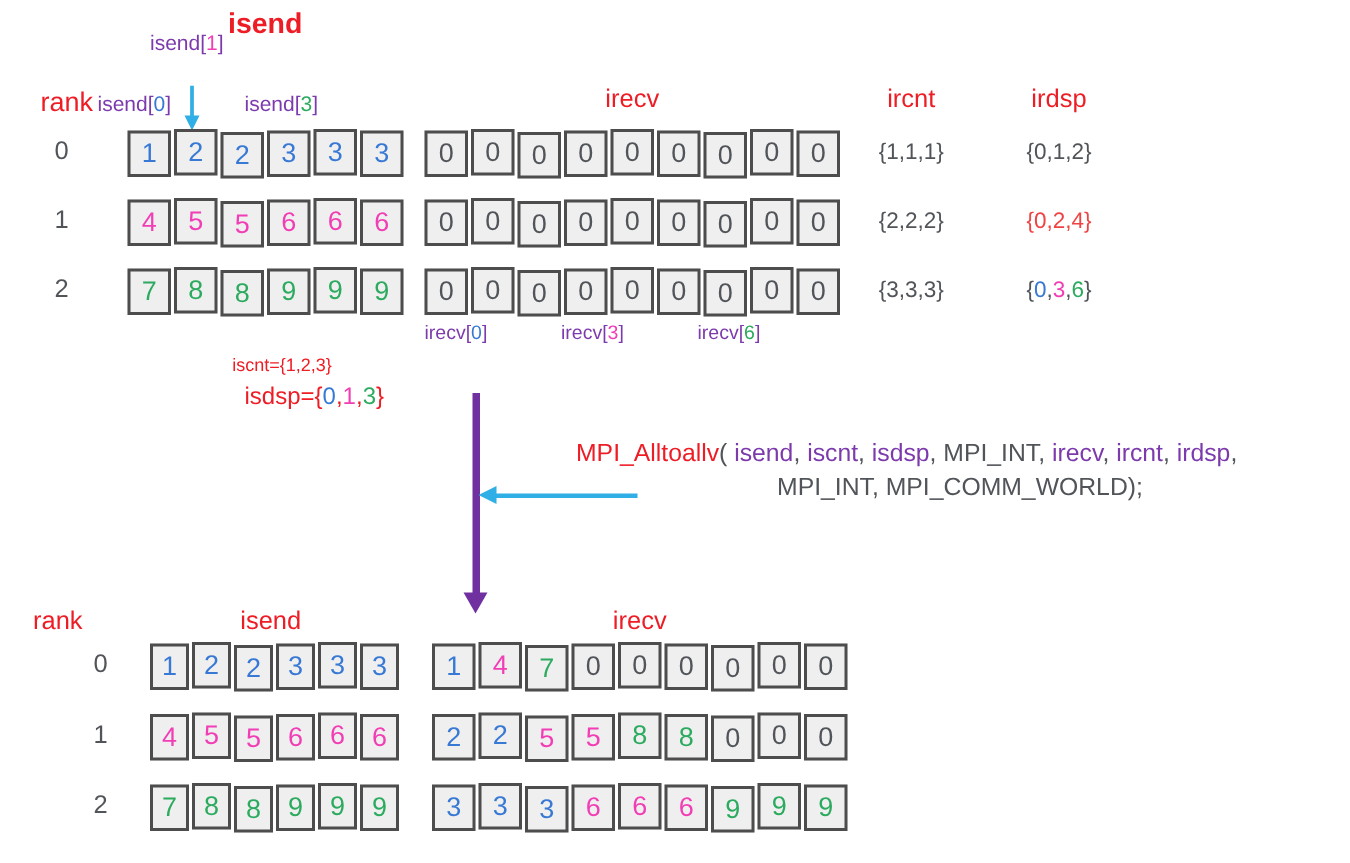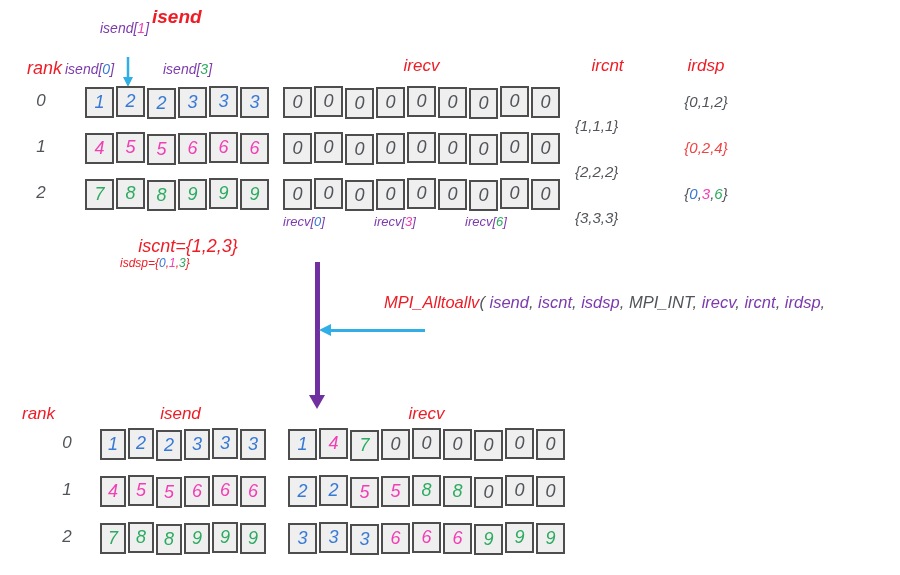--- a/index.html
+++ b/index.html
@@ -1,17 +1,17 @@
 <!DOCTYPE html>
 <html style="--red: #ee1c25; --purple: #7c3aad; --arrow_purple: #7030a0; --blue: #3779d4; --magenta: #f23eb5; --green: #2cab5f; --cyan: #30aee6; --dark: #515559; --cell_bg: #efeff0; --cell_border: #4d4d4d;"><head>
 <meta charset="utf-8">
 <style>
   html,body{margin:0;padding:0;background:#fff;}
   #canvas{position:relative;width:900px;height:569px;background:#ffffff;overflow:hidden;
-          font-family:"Liberation Sans","DejaVu Sans",sans-serif;font-style:italic;}
+          font-family:"Liberation Sans","DejaVu Sans",sans-serif;}
   .abs{position:absolute;}
   .hdr{font-size:17px;color:var(--red);}
   .center{text-align:center;}
   .nowrap{white-space:nowrap;}
 
   .top-title{left:152px;top:6px;font-size:19px;font-weight:bold;color:var(--red);}
   .lbl-isend1{left:100px;top:20px;font-size:14px;}
   .top-rank-hdr{left:27px;top:58px;font-size:18px;color:var(--red);}
   .lbl-isend0{left:65px;top:61px;font-size:14px;}
   .lbl-isend3{left:163px;top:61px;font-size:14px;}
@@ -36,32 +36,32 @@
 
   .cell{box-sizing:border-box;height:31px;border:2px solid var(--cell_border);
         background:var(--cell_bg);display:flex;align-items:center;justify-content:center;
         font-size:18px;}
   .isend-array .cell{width:29px;}
   .irecv-array .cell{width:29px;}
   .brow .isend-array .cell{width:26px;}
   .array .cell:nth-child(3n+2){transform:translateY(-1px);}
   .array .cell:nth-child(4n+3){transform:translateY(1px);}
 
-  .ircnt-val{position:absolute;left:575px;width:65px;top:6px;text-align:left;
-             font-size:15px;color:var(--dark);margin-top:24px;}
+  .ircnt-val{position:absolute;left:575px;width:65px;top:6px;text-align:center;
+             font-size:15px;color:var(--dark);}
   .irdsp-val{position:absolute;left:675px;width:62px;top:6px;text-align:center;
              font-size:15px;color:var(--dark);}
 
   .irecv-idx{top:214px;font-size:13px;}
   .irecv-idx.i0{left:283px;}
   .irecv-idx.i3{left:374px;}
   .irecv-idx.i6{left:465px;}
 
-  .iscnt-line{left:120px;top:236px;width:136px;text-align:center;font-size:18px;}
-  .isdsp-line{left:120px;top:256px;width:136px;text-align:left;font-size:12px;}
+  .iscnt-line{left:120px;top:236px;width:136px;text-align:center;font-size:12px;}
+  .isdsp-line{left:120px;top:256px;width:136px;text-align:right;font-size:16px;}
 
   .v-arrow-shaft{left:315px;top:262px;width:5px;height:134px;background:var(--arrow_purple);}
   .v-arrow-head{left:309px;top:395px;width:0;height:0;
                 border-left:8px solid transparent;border-right:8px solid transparent;
                 border-top:14px solid var(--arrow_purple);}
   .h-arrow-shaft{left:330px;top:329px;width:95px;height:3px;background:var(--cyan);}
   .h-arrow-head{left:319px;top:324px;width:0;height:0;
                 border-top:6px solid transparent;border-bottom:6px solid transparent;
                 border-right:12px solid var(--cyan);}
 
@@ -178,20 +178,21 @@
   <div class="abs iscnt-line"><span style="color: rgb(238, 28, 37);">iscnt={1,2,3}</span></div>
   <div class="abs isdsp-line"><span style="color: rgb(238, 28, 37);">isdsp={</span><span style="color: rgb(55, 121, 212);">0</span><span style="color: rgb(238, 28, 37);">,</span><span style="color: rgb(242, 62, 181);">1</span><span style="color: rgb(238, 28, 37);">,</span><span style="color: rgb(44, 171, 95);">3</span><span style="color: rgb(238, 28, 37);">}</span></div>
 
   <div class="abs v-arrow-shaft"></div>
   <div class="abs v-arrow-head"></div>
   <div class="abs h-arrow-shaft"></div>
   <div class="abs h-arrow-head"></div>
 
   <div class="abs call-text">
     <div class="nowrap"><span style="color: rgb(238, 28, 37);">MPI_Alltoallv</span><span style="color: rgb(81, 85, 89);">( </span><span style="color: rgb(124, 58, 173);">isend</span><span style="color: rgb(81, 85, 89);">, </span><span style="color: rgb(124, 58, 173);">iscnt</span><span style="color: rgb(81, 85, 89);">, </span><span style="color: rgb(124, 58, 173);">isdsp</span><span style="color: rgb(81, 85, 89);">, MPI_INT, </span><span style="color: rgb(124, 58, 173);">irecv</span><span style="color: rgb(81, 85, 89);">, </span><span style="color: rgb(124, 58, 173);">ircnt</span><span style="color: rgb(81, 85, 89);">, </span><span style="color: rgb(124, 58, 173);">irdsp</span><span style="color: rgb(81, 85, 89);">,</span></div>
+    <div class="call-line2">MPI_INT, MPI_COMM_WORLD);</div>
   </div>
 
   <div class="abs hdr bot-rank-hdr">rank</div>
   <div class="abs hdr center bot-isend-hdr">isend</div>
   <div class="abs hdr center bot-irecv-hdr">irecv</div>
 
   <div id="bottom-rows">
   <div class="row-root brow r0">
     <div class="rank-num">0</div>
     <div class="array isend-array">

